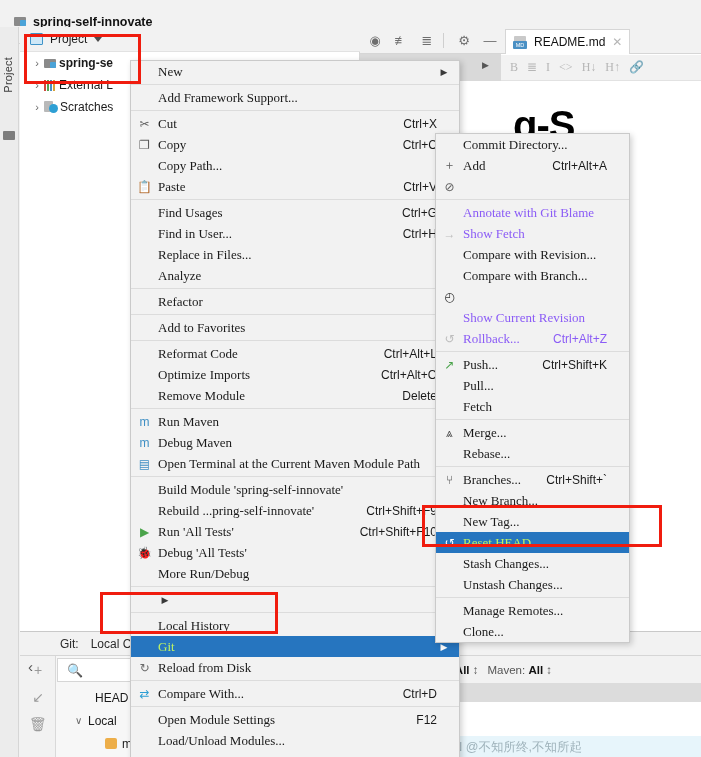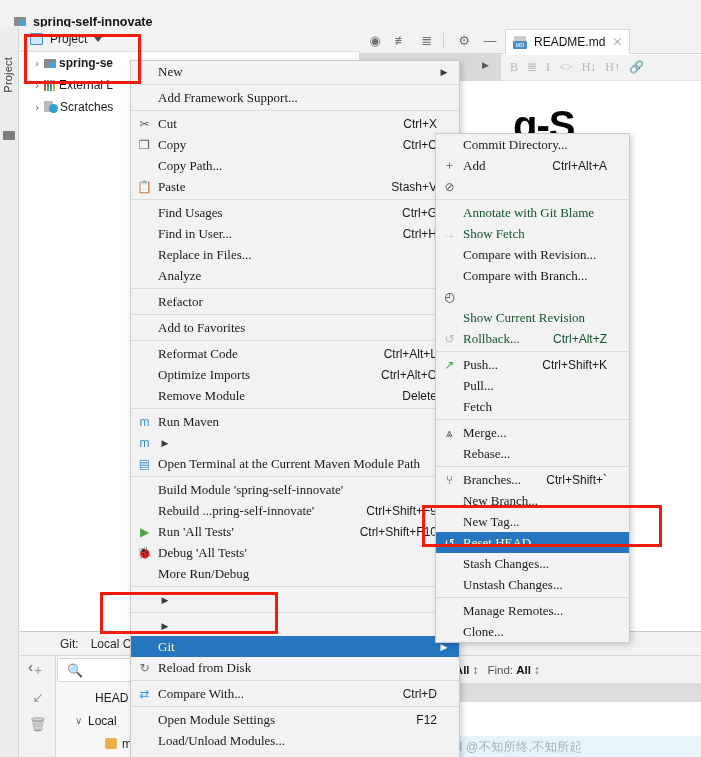--- a/index.html
+++ b/index.html
@@ -114,24 +114,24 @@
   .watermark{position:absolute;left:288px;top:80px;width:393px;height:23px;background:#e7f5fb;color:#9fb3bb;font-size:12.5px;display:flex;align-items:center;justify-content:center;}
   .logarrow{position:absolute;left:296px;top:52px;color:#7a7a7a;font-size:9px;}
 
   
   .menu{position:absolute;background:#f2f2f2;border:1px solid #cacaca;box-shadow:2px 2px 6px rgba(0,0,0,0.18);z-index:40;}
   .mi{display:flex;align-items:center;height:21px;padding:0 8px 0 0;position:relative;white-space:nowrap;}
   .mi .mic{width:27px;min-width:27px;display:flex;align-items:center;justify-content:center;font-size:12px;color:#5d5d5d;}
   .mi .mtxt{flex:1;font-size:13px;color:#1a1a1a;font-family:Liberation Serif, serif;}
   .mi .msc{font-size:12px;color:#1a1a1a;margin-left:18px;}
   .mi .marr{width:14px;text-align:center;font-size:9px;color:#3a3a3a;}
-  .mi.dis .mtxt,.mi.dis .msc{color:#14532d;}
+  .mi.dis .mtxt,.mi.dis .msc{color:#8b5cf6;}
   .mi.dis .mic{color:#bdbdbd;}
   .mi.sel{background:#2675bf;}
-  .mi.sel .mtxt,.mi.sel .msc{color:#fef9c3;}
+  .mi.sel .mtxt,.mi.sel .msc{color:#bef264;}
   .mi.sel .marr{color:#ffffff;}
   .mi.sel .mic{color:#ffffff;}
   .msep{height:1px;background:#dcdcdc;margin:2px 0;}
 
   #ctxmenu{left:130px;top:60px;width:330px;}
   #gitmenu{left:435px;top:133px;width:195px;}
 
   
   .redbox{position:absolute;border:3px solid #f01c0e;z-index:60;pointer-events:none;}
 </style>
@@ -246,21 +246,21 @@
         <div class="brow">
           
           
         </div>
       </div>
       <div class="logtop">
         <span class="gear">⚙</span>
         <span class="vsep"></span>
         <span class="flt"><span>Branch:</span> <b>All</b> ↕</span>
         <span class="flt"><span>User:</span> <b>All</b> ↕</span>
-        <span class="flt"><span>Find:</span> <b>All</b> ↕</span>
+        <span class="flt"><span>Maven:</span> <b>All</b> ↕</span>
       </div>
       <div class="loggray"></div>
       <div class="logwhite"></div>
       <span class="logarrow">▶</span>
       <div class="watermark">CSDN @不知所终,不知所起</div>
     </div>
   </div>
 
   <div class="menu" id="ctxmenu">
       <div class="mi">
@@ -288,21 +288,21 @@
         <span class="marr"></span>
       </div>
       <div class="mi">
         <span class="mic"></span>
         <span class="mtxt">Copy Path...</span>
         <span class="marr"></span>
       </div>
       <div class="mi">
         <span class="mic">📋</span>
         <span class="mtxt">Paste</span>
-        <span class="msc">Stash+V</span>
+        <span class="msc">Ctrl+V</span>
         <span class="marr"></span>
       </div>
       <div class="msep"></div>
       <div class="mi">
         <span class="mic"></span>
         <span class="mtxt">Find Usages</span>
         <span class="msc">Ctrl+G</span>
         <span class="marr"></span>
       </div>
       <div class="mi">
@@ -353,20 +353,21 @@
         <span class="marr"></span>
       </div>
       <div class="msep"></div>
       <div class="mi">
         <span class="mic" style="color: rgb(63, 143, 196);">m</span>
         <span class="mtxt">Run Maven</span>
         <span class="marr">▶</span>
       </div>
       <div class="mi">
         <span class="mic" style="color: rgb(63, 143, 196);">m</span>
+        <span class="mtxt">Debug Maven</span>
         <span class="marr">▶</span>
       </div>
       <div class="mi">
         <span class="mic" style="color: rgb(63, 143, 196);">▤</span>
         <span class="mtxt">Open Terminal at the Current Maven Module Path</span>
         <span class="marr"></span>
       </div>
       <div class="msep"></div>
       <div class="mi">
         <span class="mic"></span>
@@ -396,20 +397,21 @@
         <span class="marr">▶</span>
       </div>
       <div class="msep"></div>
       <div class="mi">
         <span class="mic"></span>
         <span class="marr">▶</span>
       </div>
       <div class="msep"></div>
       <div class="mi">
         <span class="mic"></span>
+        <span class="mtxt">Local History</span>
         <span class="marr">▶</span>
       </div>
       <div class="mi sel">
         <span class="mic"></span>
         <span class="mtxt">Git</span>
         <span class="marr">▶</span>
       </div>
       <div class="mi">
         <span class="mic" style="color: rgb(107, 107, 107);">↻</span>
         <span class="mtxt">Reload from Disk</span>

